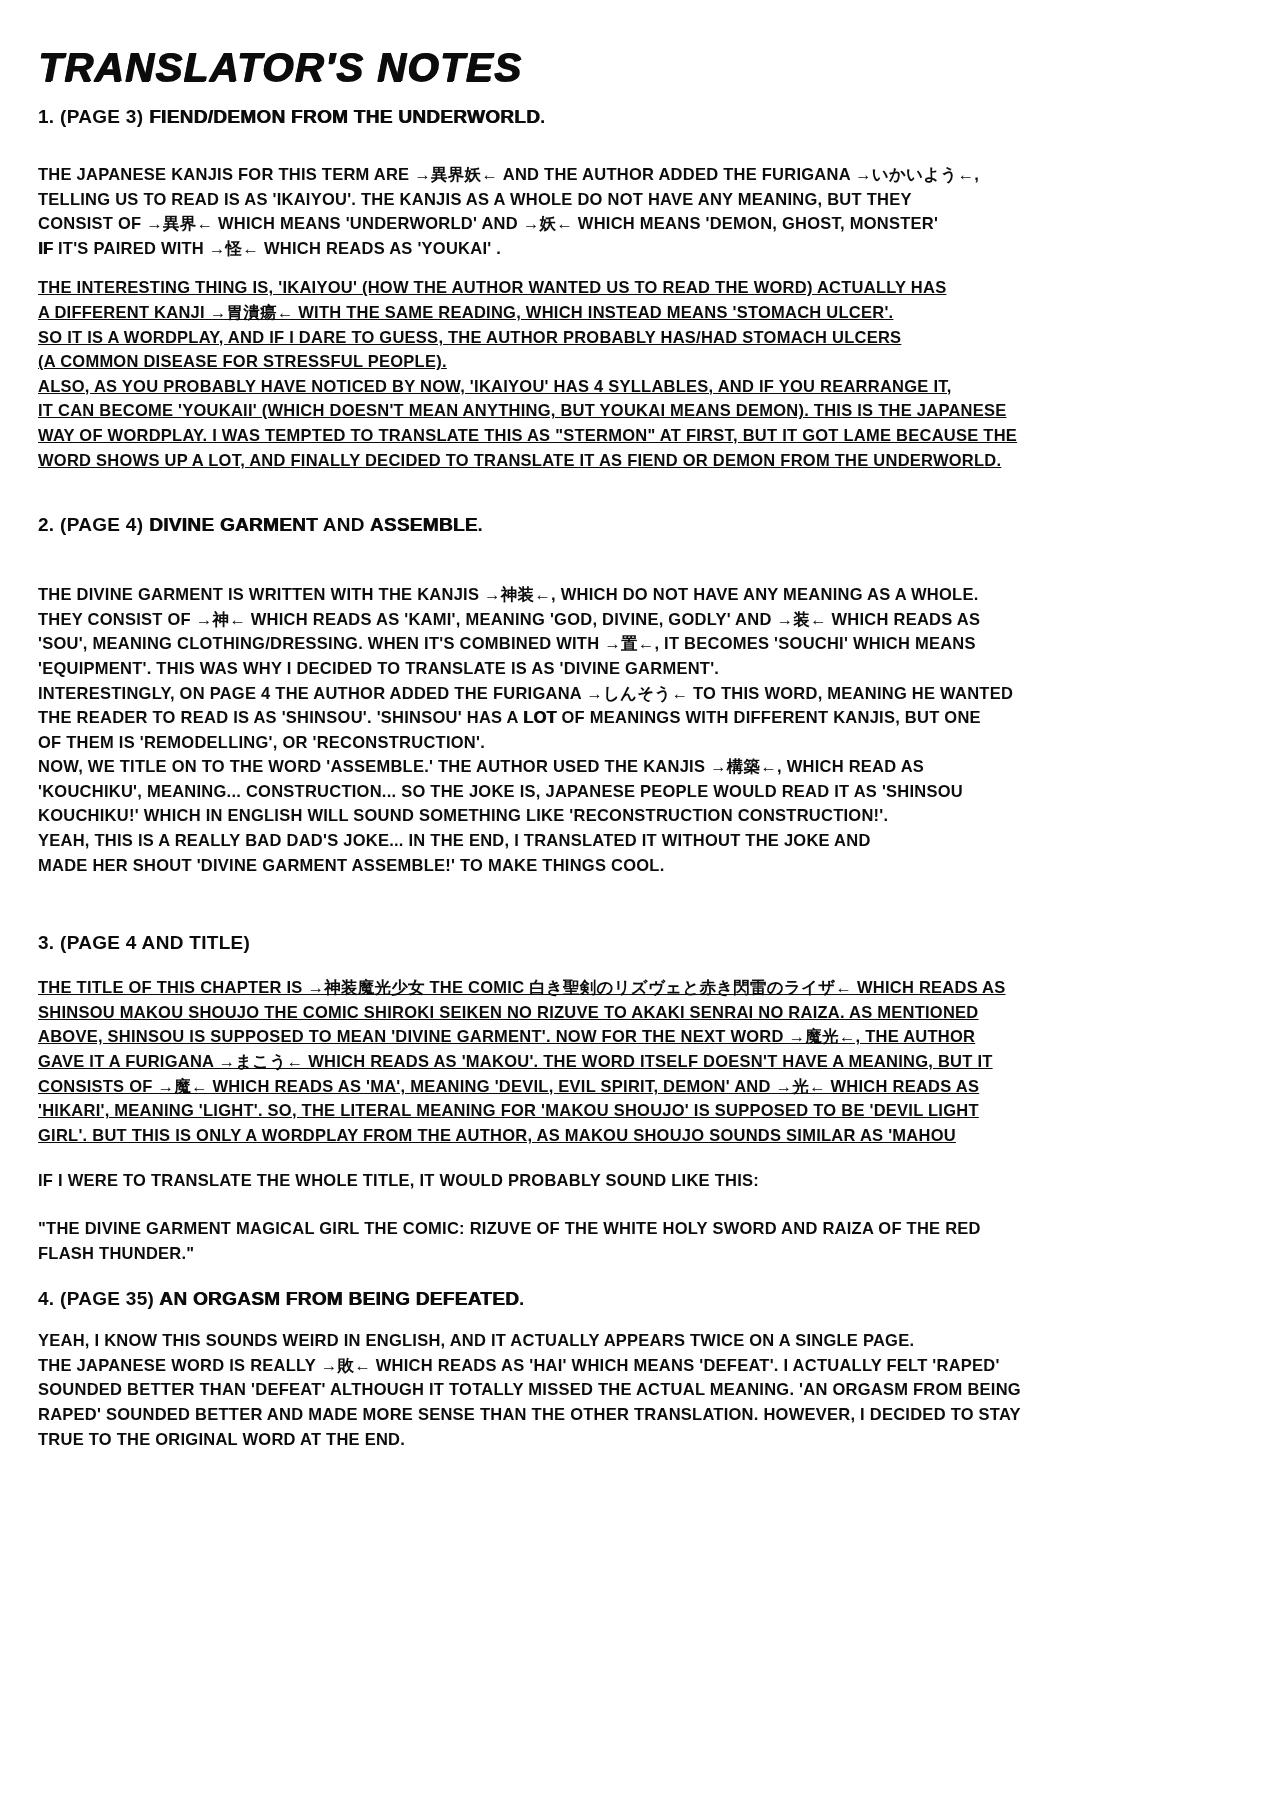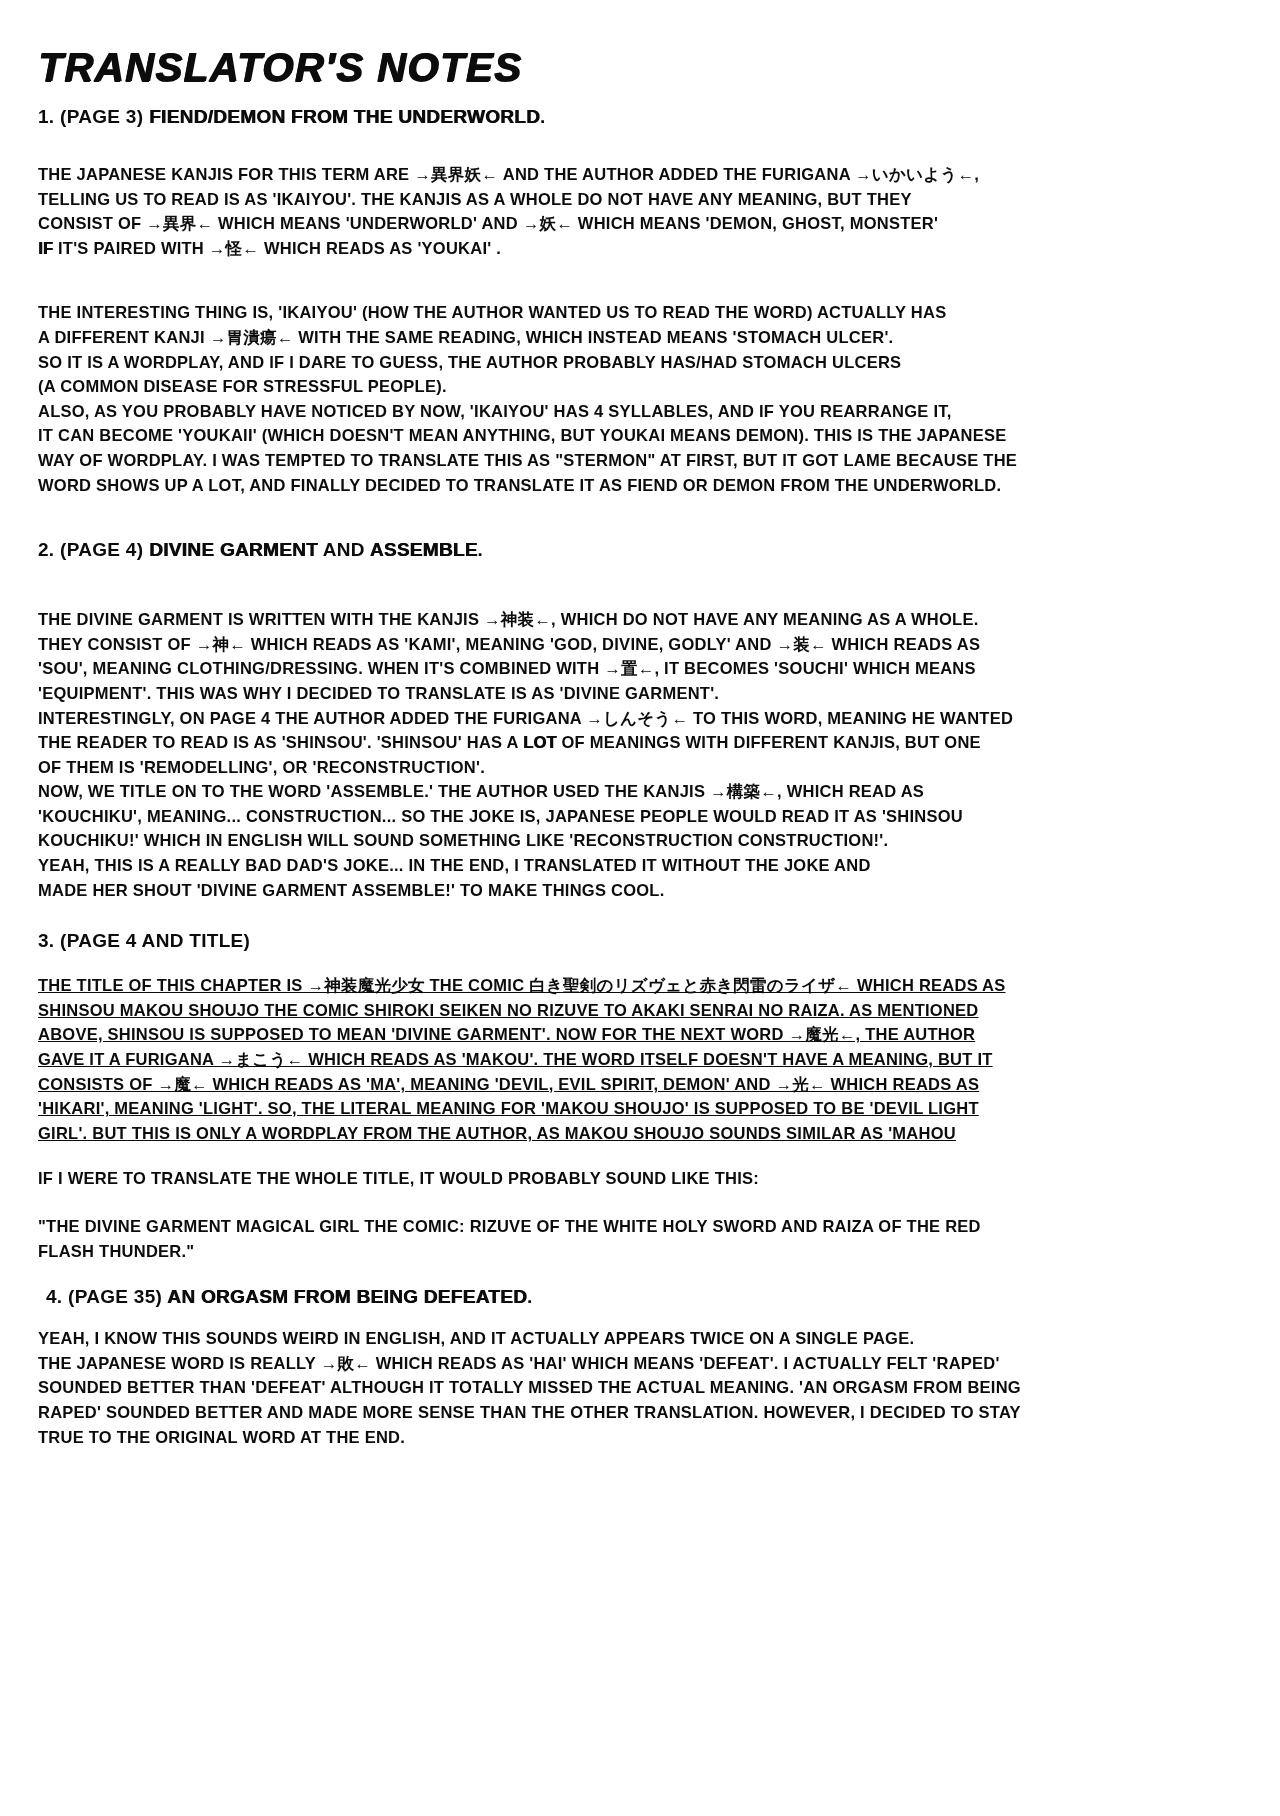--- a/index.html
+++ b/index.html
@@ -54,21 +54,21 @@
   <div class="page-title">TRANSLATOR'S NOTES</div>
   <div id="notes-body">
       <section>
         <div class="heading" style="margin-top: 14px;"><span>1. (PAGE 3) </span><span class="em">FIEND/DEMON FROM THE UNDERWORLD</span><span>.</span></div>
         <div class="para" style="margin-top: 32px;">
           <div class="line"><span>THE JAPANESE KANJIS FOR THIS TERM ARE →異界妖← AND THE AUTHOR ADDED THE FURIGANA →いかいよう←,</span></div>
           <div class="line"><span>TELLING US TO READ IS AS 'IKAIYOU'. THE KANJIS AS A WHOLE DO NOT HAVE ANY MEANING, BUT THEY</span></div>
           <div class="line"><span>CONSIST OF →異界← WHICH MEANS 'UNDERWORLD' AND →妖← WHICH MEANS 'DEMON, GHOST, MONSTER'</span></div>
           <div class="line"><span class="em">IF</span><span> IT'S PAIRED WITH →怪← WHICH READS AS 'YOUKAI' .</span></div>
         </div>
-        <div class="para" style="margin-top: 40px;">
+        <div class="para" style="margin-top: 15px; text-decoration: underline;">
           <div class="line"><span>THE INTERESTING THING IS, 'IKAIYOU' (HOW THE AUTHOR WANTED US TO READ THE WORD) ACTUALLY HAS</span></div>
           <div class="line"><span>A DIFFERENT KANJI →胃潰瘍← WITH THE SAME READING, WHICH INSTEAD MEANS 'STOMACH ULCER'.</span></div>
           <div class="line"><span>SO IT IS A WORDPLAY, AND IF I DARE TO GUESS, THE AUTHOR PROBABLY HAS/HAD STOMACH ULCERS</span></div>
           <div class="line"><span>(A COMMON DISEASE FOR STRESSFUL PEOPLE).</span></div>
           <div class="line"><span>ALSO, AS YOU PROBABLY HAVE NOTICED BY NOW, 'IKAIYOU' HAS 4 SYLLABLES, AND IF YOU REARRANGE IT,</span></div>
           <div class="line"><span>IT CAN BECOME 'YOUKAII' (WHICH DOESN'T MEAN ANYTHING, BUT YOUKAI MEANS DEMON). THIS IS THE JAPANESE</span></div>
           <div class="line"><span>WAY OF WORDPLAY. I WAS TEMPTED TO TRANSLATE THIS AS "STERMON" AT FIRST, BUT IT GOT LAME BECAUSE THE</span></div>
           <div class="line"><span>WORD SHOWS UP A LOT, AND FINALLY DECIDED TO TRANSLATE IT AS FIEND OR DEMON FROM THE UNDERWORLD.</span></div>
         </div>
       </section>
@@ -83,40 +83,40 @@
           <div class="line"><span>THE READER TO READ IS AS 'SHINSOU'. 'SHINSOU' HAS A </span><span class="em">LOT</span><span> OF MEANINGS WITH DIFFERENT KANJIS, BUT ONE</span></div>
           <div class="line"><span>OF THEM IS 'REMODELLING', OR 'RECONSTRUCTION'.</span></div>
           <div class="line"><span>NOW, WE TITLE ON TO THE WORD 'ASSEMBLE.' THE AUTHOR USED THE KANJIS →構築←, WHICH READ AS</span></div>
           <div class="line"><span>'KOUCHIKU', MEANING... CONSTRUCTION... SO THE JOKE IS, JAPANESE PEOPLE WOULD READ IT AS 'SHINSOU</span></div>
           <div class="line"><span>KOUCHIKU!' WHICH IN ENGLISH WILL SOUND SOMETHING LIKE 'RECONSTRUCTION CONSTRUCTION!'.</span></div>
           <div class="line"><span>YEAH, THIS IS A REALLY BAD DAD'S JOKE... IN THE END, I TRANSLATED IT WITHOUT THE JOKE AND</span></div>
           <div class="line"><span>MADE HER SHOUT 'DIVINE GARMENT ASSEMBLE!' TO MAKE THINGS COOL.</span></div>
         </div>
       </section>
       <section>
-        <div class="heading" style="margin-top: 26px;"><span>3. (PAGE 4 AND TITLE)</span></div>
+        <div class="heading" style="margin-top: 53px;"><span>3. (PAGE 4 AND TITLE)</span></div>
         <div class="para" style="margin-top: 19px; text-decoration: underline;">
           <div class="line"><span>THE TITLE OF THIS CHAPTER IS →神装魔光少女 THE COMIC 白き聖剣のリズヴェと赤き閃雷のライザ← WHICH READS AS</span></div>
           <div class="line"><span>SHINSOU MAKOU SHOUJO THE COMIC SHIROKI SEIKEN NO RIZUVE TO AKAKI SENRAI NO RAIZA. AS MENTIONED</span></div>
           <div class="line"><span>ABOVE, SHINSOU IS SUPPOSED TO MEAN 'DIVINE GARMENT'. NOW FOR THE NEXT WORD →魔光←, THE AUTHOR</span></div>
           <div class="line"><span>GAVE IT A FURIGANA →まこう← WHICH READS AS 'MAKOU'. THE WORD ITSELF DOESN'T HAVE A MEANING, BUT IT</span></div>
           <div class="line"><span>CONSISTS OF →魔← WHICH READS AS 'MA', MEANING 'DEVIL, EVIL SPIRIT, DEMON' AND →光← WHICH READS AS</span></div>
           <div class="line"><span>'HIKARI', MEANING 'LIGHT'. SO, THE LITERAL MEANING FOR 'MAKOU SHOUJO' IS SUPPOSED TO BE 'DEVIL LIGHT</span></div>
           <div class="line"><span>GIRL'. BUT THIS IS ONLY A WORDPLAY FROM THE AUTHOR, AS MAKOU SHOUJO SOUNDS SIMILAR AS 'MAHOU</span></div>
         </div>
         <div class="para" style="margin-top: 21px;">
           <div class="line"><span>IF I WERE TO TRANSLATE THE WHOLE TITLE, IT WOULD PROBABLY SOUND LIKE THIS:</span></div>
         </div>
         <div class="para" style="margin-top: 23px;">
           <div class="line"><span>"THE DIVINE GARMENT MAGICAL GIRL THE COMIC: RIZUVE OF THE WHITE HOLY SWORD AND RAIZA OF THE RED</span></div>
           <div class="line"><span>FLASH THUNDER."</span></div>
         </div>
       </section>
       <section>
-        <div class="heading" style="margin-top: 21px; margin-left: 8px;"><span>4. (PAGE 35) </span><span class="em">AN ORGASM FROM BEING DEFEATED</span><span>.</span></div>
+        <div class="heading" style="margin-top: 21px;"><span>4. (PAGE 35) </span><span class="em">AN ORGASM FROM BEING DEFEATED</span><span>.</span></div>
         <div class="para" style="margin-top: 16px;">
           <div class="line"><span>YEAH, I KNOW THIS SOUNDS WEIRD IN ENGLISH, AND IT ACTUALLY APPEARS TWICE ON A SINGLE PAGE.</span></div>
           <div class="line"><span>THE JAPANESE WORD IS REALLY →敗← WHICH READS AS 'HAI' WHICH MEANS 'DEFEAT'. I ACTUALLY FELT 'RAPED'</span></div>
           <div class="line"><span>SOUNDED BETTER THAN 'DEFEAT' ALTHOUGH IT TOTALLY MISSED THE ACTUAL MEANING. 'AN ORGASM FROM BEING</span></div>
           <div class="line"><span>RAPED' SOUNDED BETTER AND MADE MORE SENSE THAN THE OTHER TRANSLATION. HOWEVER, I DECIDED TO STAY</span></div>
           <div class="line"><span>TRUE TO THE ORIGINAL WORD AT THE END.</span></div>
         </div>
       </section>
     </div>
 </div>

